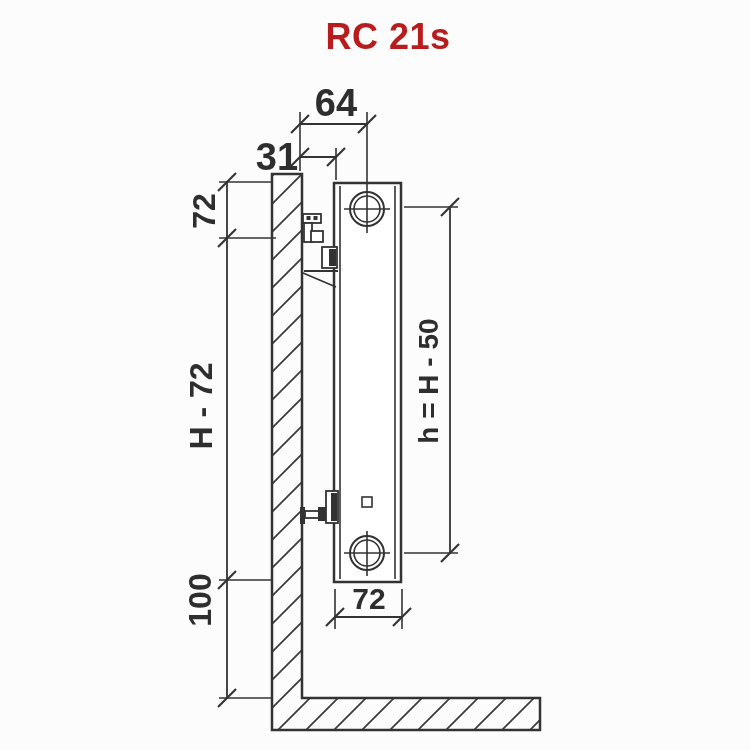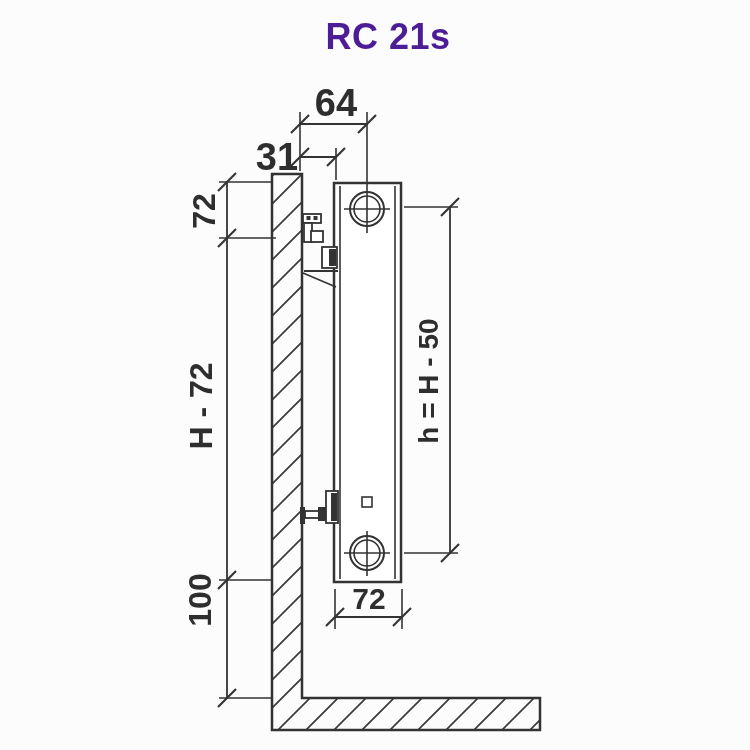--- a/index.html
+++ b/index.html
@@ -7,21 +7,21 @@
     position:relative;
     width:750px;height:750px;
     background:#fcfcfc;
     font-family:"Liberation Sans", sans-serif;
     overflow:hidden;
   }
   .title{
     position:absolute;
     left:288px;top:16px;width:200px;
     text-align:center;
-    font-size:36px;font-weight:bold;color:#4c1d95;
+    font-size:36px;font-weight:bold;color:#b91c1c;
     letter-spacing:0.5px;
   }
   svg{position:absolute;left:0;top:0;}
   .outline{fill:#ffffff;stroke:#333333;stroke-width:2.5;}
   .thin{stroke:#333333;stroke-width:1.6;fill:none;}
   .med{stroke:#333333;stroke-width:2;fill:none;}
   .dimline{stroke:#333333;stroke-width:1.8;fill:none;}
   .tick{stroke:#333333;stroke-width:2.2;}
   .dark{fill:#333333;stroke:none;}
   .part{fill:#ffffff;stroke:#333333;stroke-width:1.8;}

